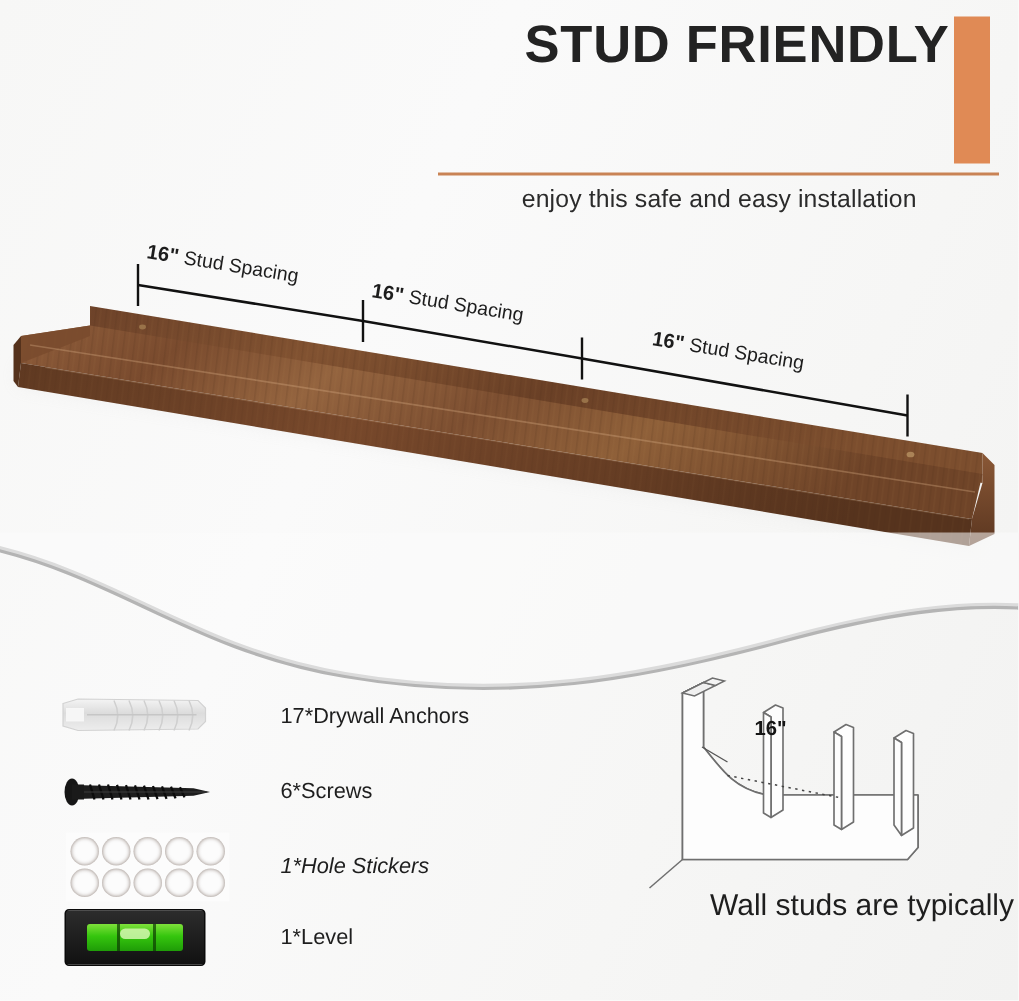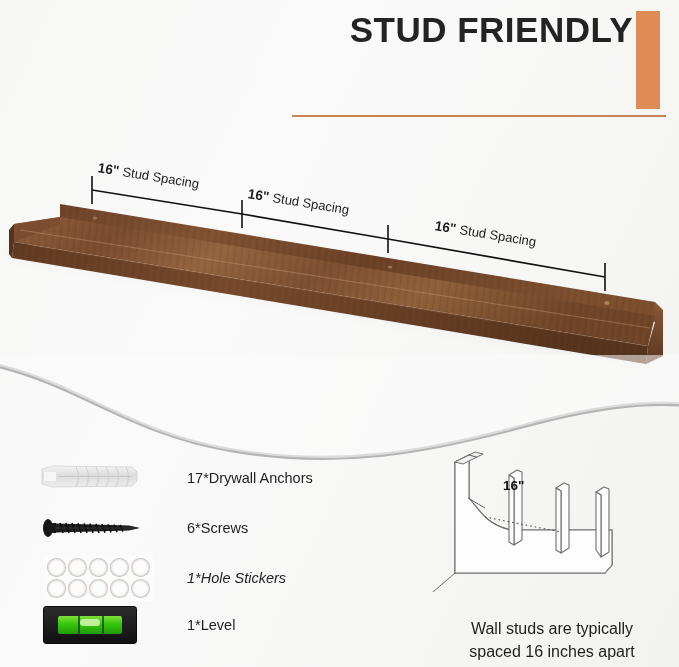--- a/index.html
+++ b/index.html
@@ -83,37 +83,38 @@
   }
   .level-bub{
     position:absolute;left:22px;top:3px;width:20px;height:7px;
     background:#d4f7b0;border-radius:4px;opacity:.85;
   }
   .level-mk{position:absolute;top:0;width:2px;height:18px;background:#0d3b03;opacity:.7;}
 
   
   #studDiag{position:absolute;left:425px;top:440px;width:254px;height:170px;}
   .stud-caption{
-    position:absolute;left:428px;top:618px;width:248px;
-    text-align:center;font-size:16px;color:#1e1e1e;line-height:1.42;
+    position:absolute;left:428px;top:590px;width:248px;
+    text-align:right;font-size:20px;color:#1e1e1e;line-height:1.42;
   }
   .stud-caption span{display:block;}
 </style>
 </head>
 <body>
 
 <div id="stage">
 
   <div class="headline">
     <span>STUD FRIENDLY</span>
   </div>
 
   <div class="accent-bar"></div>
   <div class="rule"></div>
 
+  <div class="subhead">enjoy this safe and easy installation</div>
 
   <div id="shelfWrap">
     <svg width="679" height="240" viewBox="0 0 679 240">
       <defs>
         <linearGradient id="topFace" x1="0" y1="0" x2="1" y2="0.25">
           <stop offset="0%" stop-color="#8d5c3a"></stop>
           <stop offset="18%" stop-color="#7a4b2e"></stop>
           <stop offset="36%" stop-color="#94643f"></stop>
           <stop offset="55%" stop-color="#7d4f31"></stop>
           <stop offset="74%" stop-color="#8f6039"></stop>
@@ -317,16 +318,15 @@
       </g>
 
       <line x1="43" y1="58" x2="60" y2="68" stroke="#555" stroke-width="0.9"></line>
       <line x1="60" y1="77" x2="136" y2="92" stroke="#444" stroke-width="1" stroke-dasharray="1.6 3"></line>
     </svg>
     <div style="position:absolute;left:78px;top:38px;font-size:13.5px;font-weight:bold;color:#151515;">16"</div>
   </div>
 
   <div class="stud-caption">
     <span>Wall studs are typically</span>
-    <span>spaced 16 inches apart</span>
   </div>
 
 </div>
 
 </body></html>

